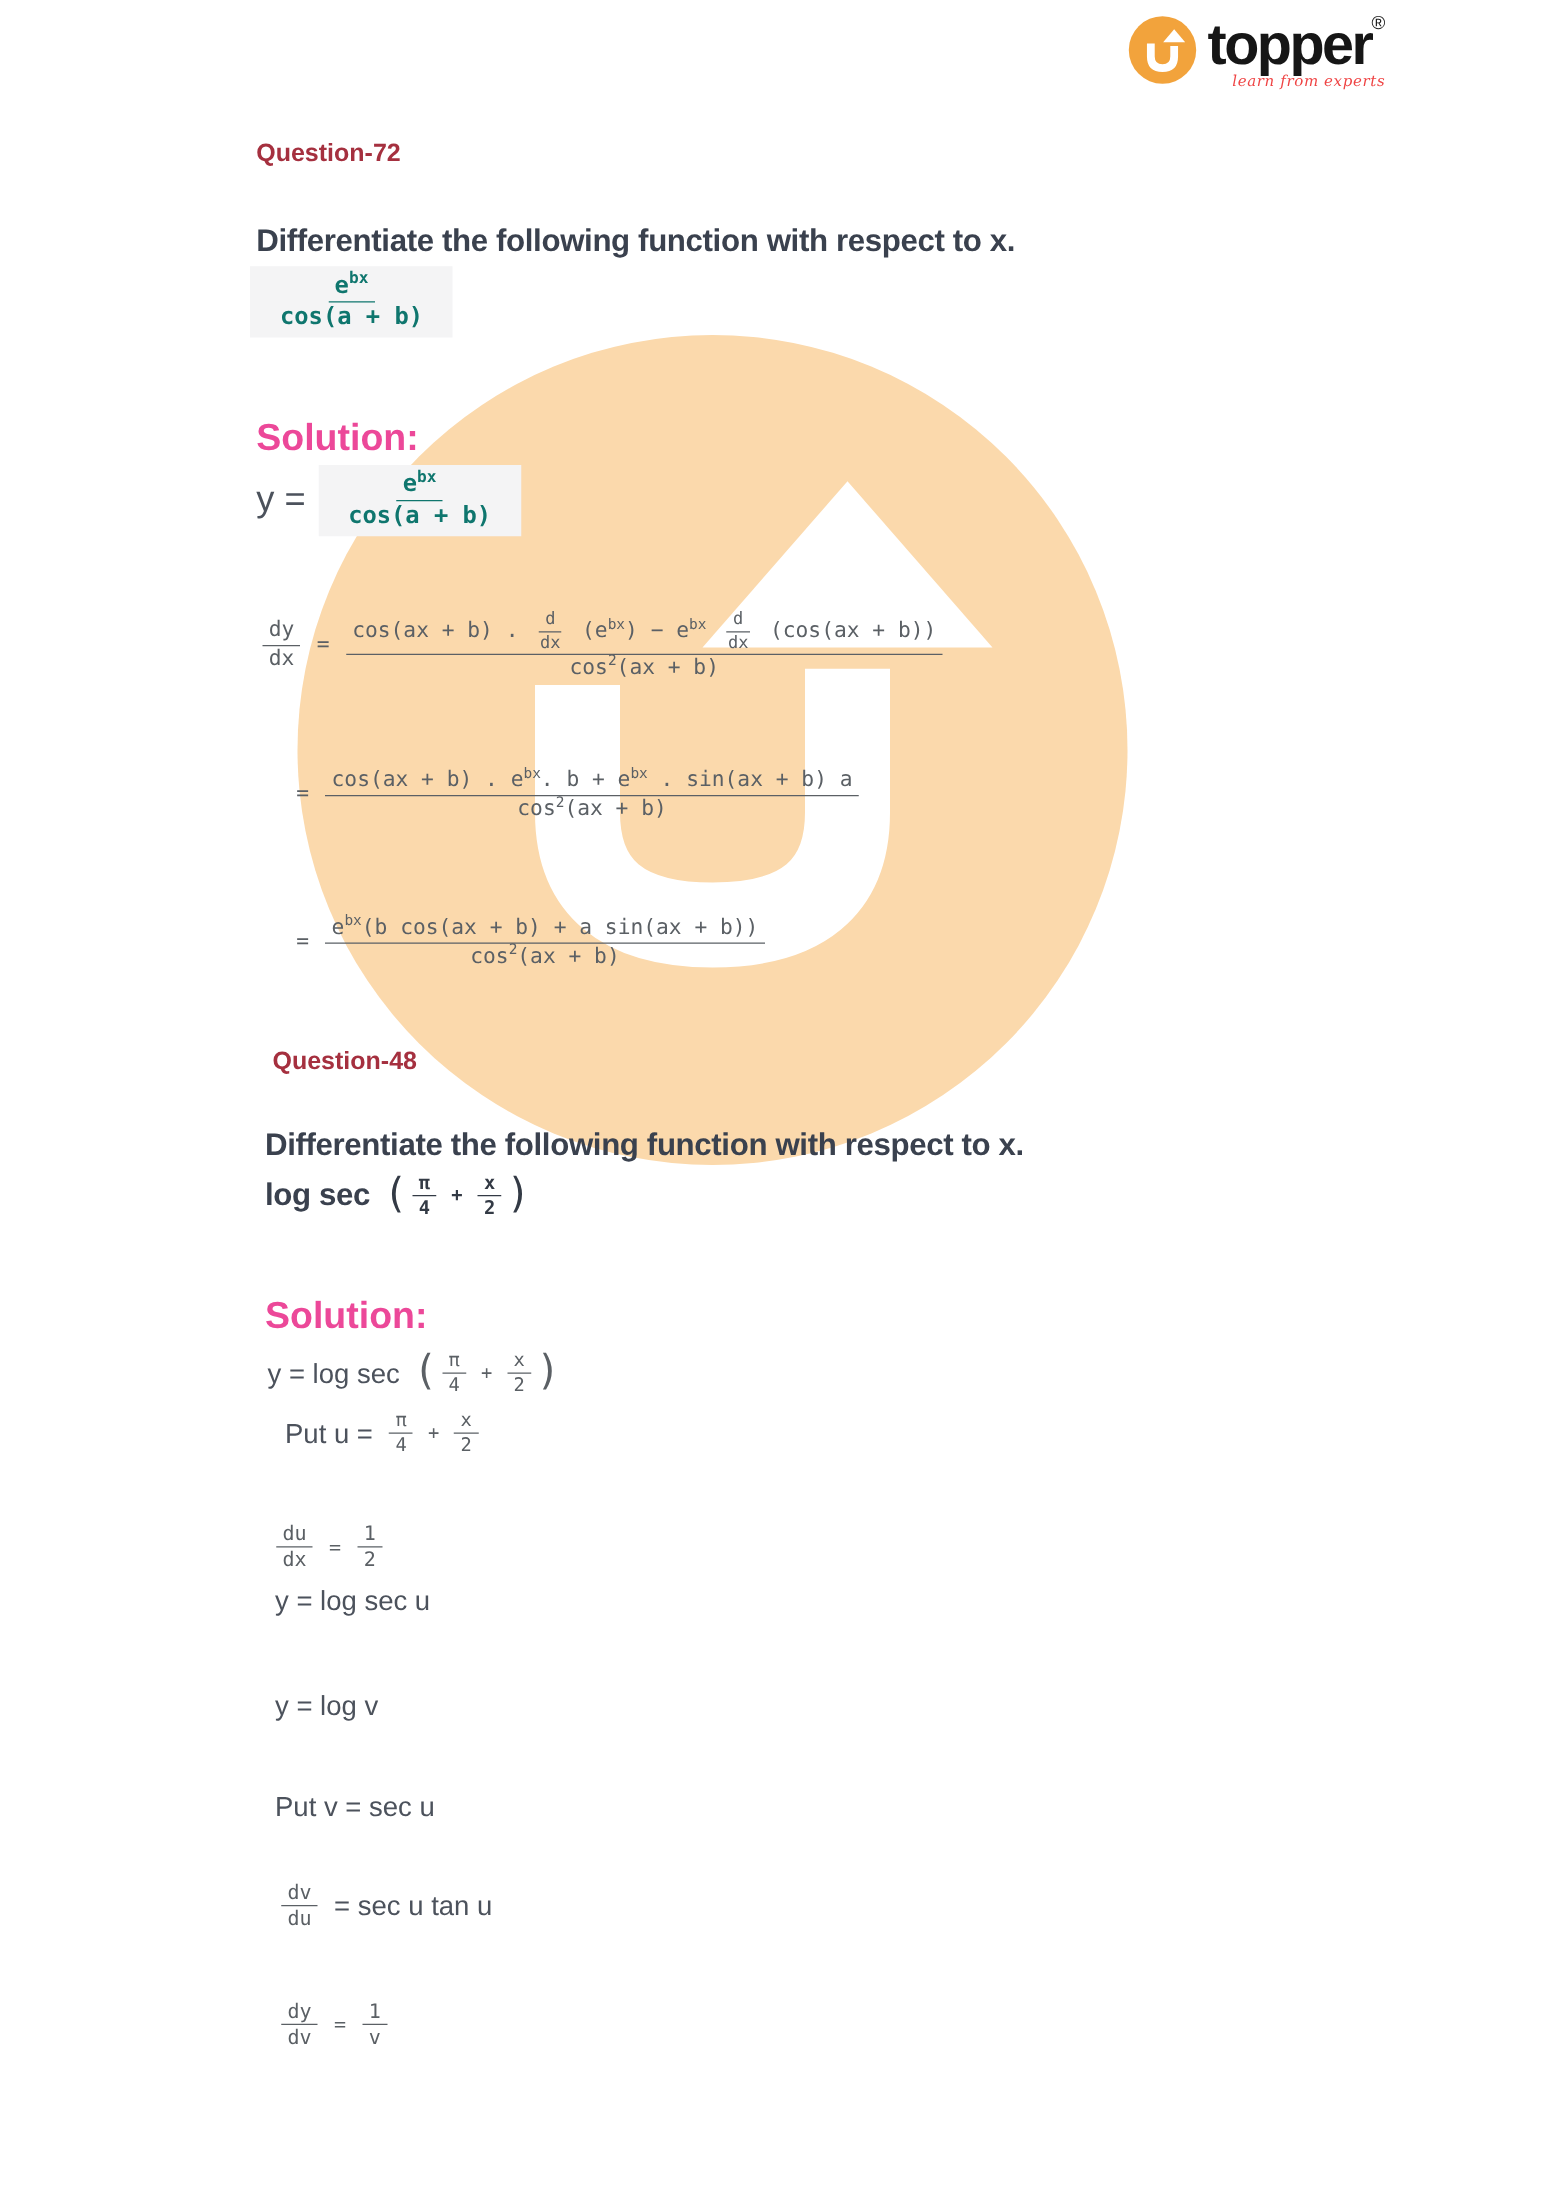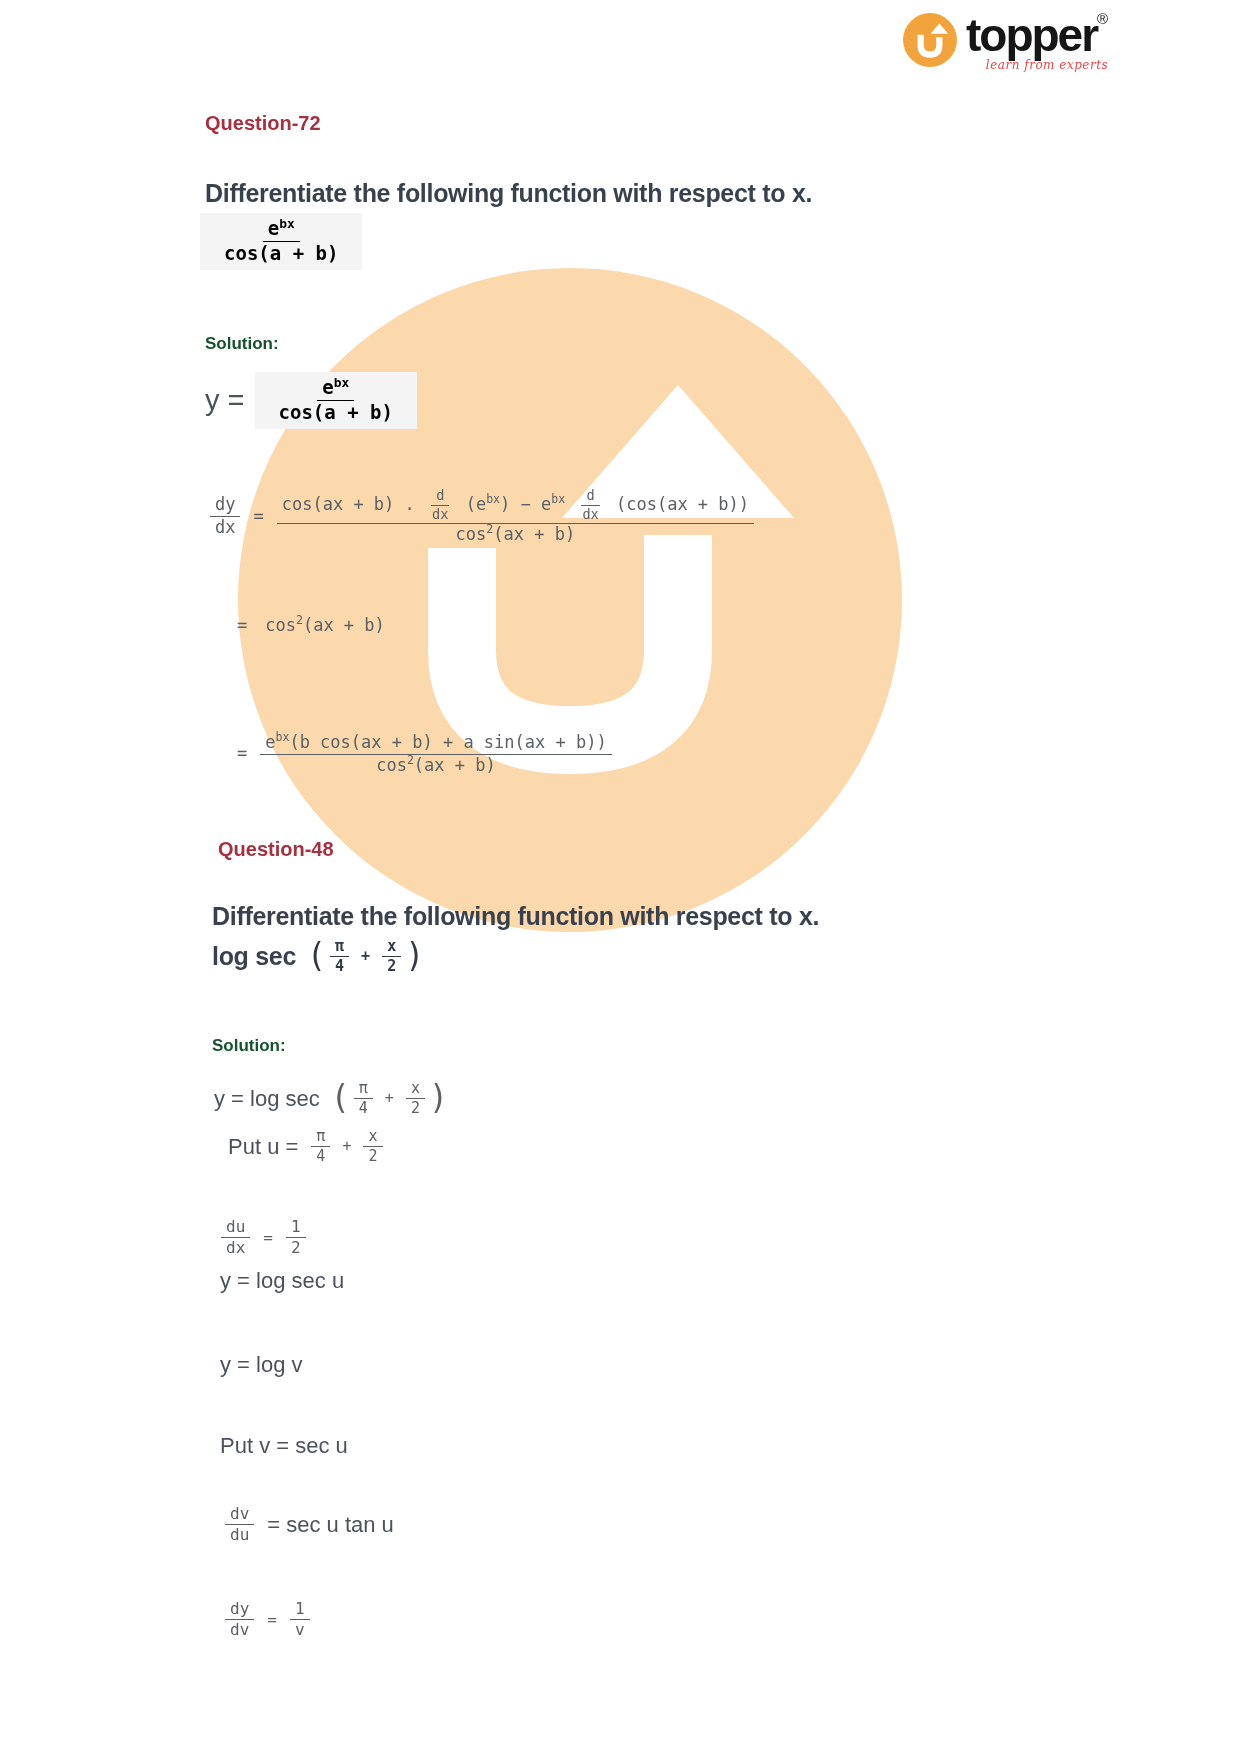--- a/index.html
+++ b/index.html
@@ -14,27 +14,27 @@
   .logo-mark{width:56px;height:56px;margin-right:8px;}
   .logo-word{font-family:"Liberation Sans",sans-serif;font-weight:800;font-size:46px;
              letter-spacing:-2px;color:#161616;line-height:1;}
   .logo-reg{font-size:15px;color:#161616;vertical-align:top;position:relative;top:-2px;}
   .logo-tagline{font-family:"DejaVu Serif",serif;font-style:italic;font-size:12px;
                 color:#ef4444;text-align:right;margin-top:0px;letter-spacing:0.5px;}
 
   
   .q-title{font-size:20px;font-weight:bold;color:#a5303f;}
   .prompt{font-size:25px;font-weight:bold;color:#3a414e;letter-spacing:-0.3px;text-align:center;}
-  .sol{font-size:17px;font-weight:bold;color:#14532d;}
+  .sol{font-size:30px;font-weight:bold;color:#ec4899;}
   .sans-line{font-size:22px;color:#4c525c;}
   .row{display:flex;align-items:center;gap:10px;}
 
   
   .math{font-family:"DejaVu Sans Mono",monospace;color:#5b6065;font-size:16px;line-height:1.15;}
-  .math-bold{font-weight:bold;color:#000000;font-size:19px;}
+  .math-bold{font-weight:bold;color:#0f766e;font-size:19px;}
   .math-mid{font-size:17px;}
   .math-sm{font-size:15px;}
   .shade{background:#f4f4f5;padding:5px 16px;display:inline-block;}
   .frac{display:inline-flex;flex-direction:column;align-items:center;vertical-align:middle;margin:0 3px;}
   .frac > .num{padding:0 5px 1px 5px;border-bottom:1.5px solid currentColor;white-space:nowrap;}
   .frac > .den{padding:1px 5px 0 5px;white-space:nowrap;}
   .frac .frac{font-size:0.8em;margin:0 2px;}
   .math sup{font-size:0.68em;line-height:0;vertical-align:super;}
   .bigp{font-size:2.1em;font-weight:400;display:inline-block;vertical-align:middle;
         transform:scaleY(1.05);margin:0 1px;position:relative;top:-2px;}
@@ -92,20 +92,21 @@
               <span class="num">d</span>
               <span class="den">dx</span>
             </span> (e<sup>bx</sup>) − e<sup>bx</sup> <span class="frac">
               <span class="num">d</span>
               <span class="den">dx</span>
             </span> (cos(ax + b))</span>
           <span class="den">cos<sup>2</sup>(ax + b)</span>
         </span></div>
 
     <div class="abs math math-mid row" style="left:237px;top:615px">=  <span class="frac">
+          <span class="num">cos(ax + b) . e<sup>bx</sup>. b + e<sup>bx</sup> . sin(ax + b) a</span>
           <span class="den">cos<sup>2</sup>(ax + b)</span>
         </span></div>
 
     <div class="abs math math-mid row" style="left:237px;top:733px">=  <span class="frac">
           <span class="num">e<sup>bx</sup>(b cos(ax + b) + a sin(ax + b))</span>
           <span class="den">cos<sup>2</sup>(ax + b)</span>
         </span></div>
 
     <div class="abs q-title" style="left:218px;top:838px">Question-48</div>
     <div class="abs prompt" style="left:212px;top:902px">Differentiate the following function with respect to x.</div>

